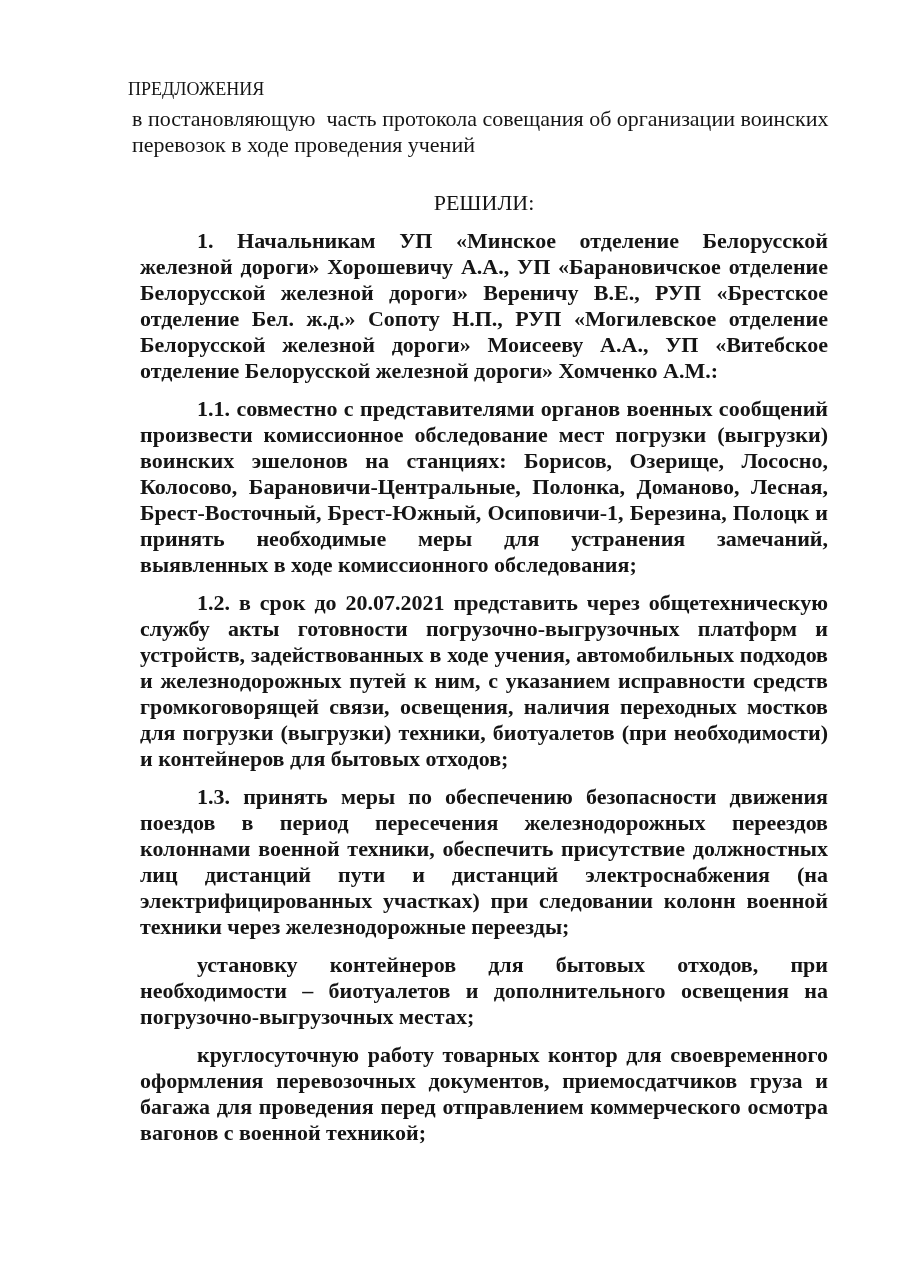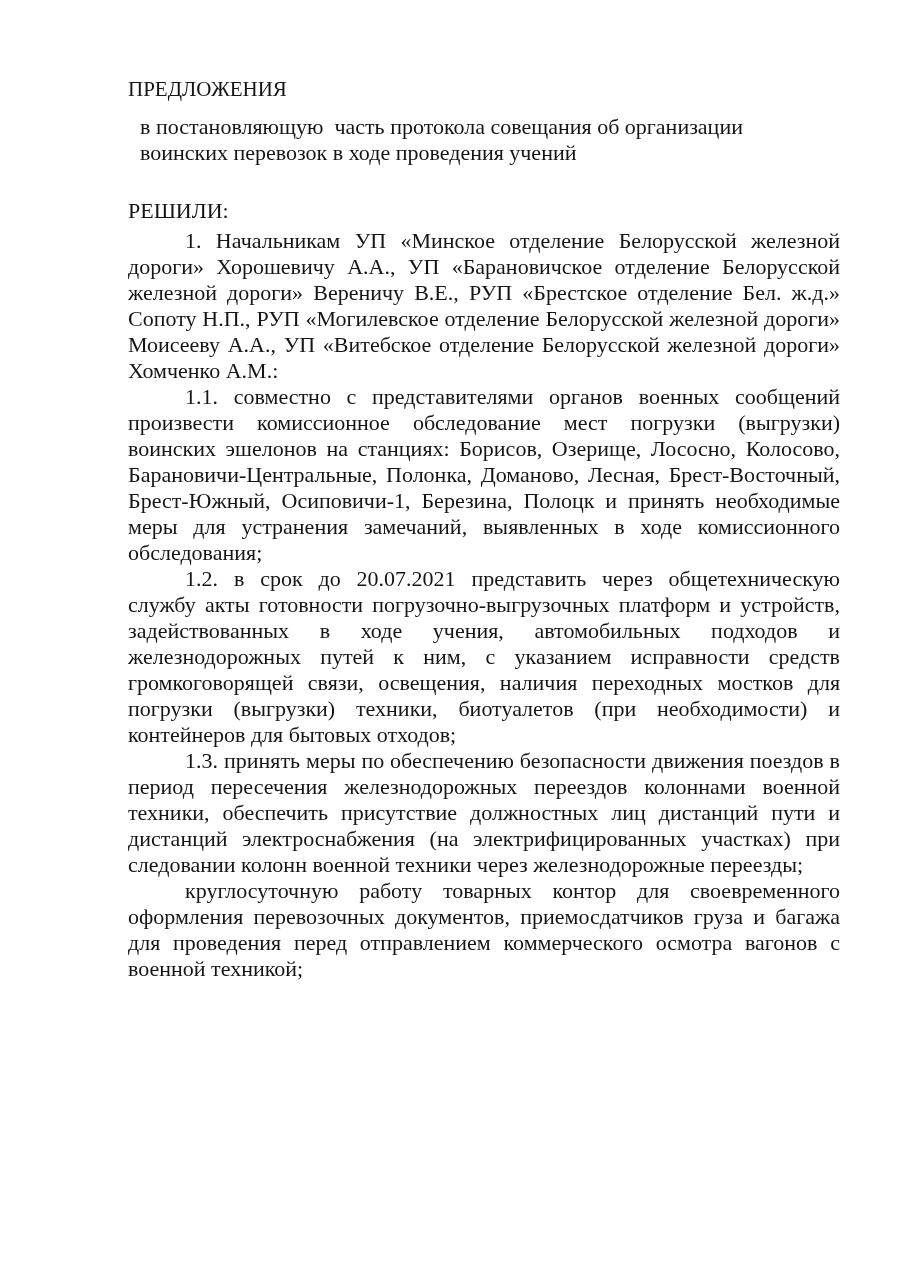--- a/index.html
+++ b/index.html
@@ -19,50 +19,53 @@
     left: 128px;
     top: 76px;
     width: 712px;
     font-family: "Liberation Serif", "DejaVu Serif", serif;
     font-size: 22px;
     line-height: 26px;
     color: #151515;
   }
   .doc-title {
     margin: 0;
-    font-size: 21px;
+    font-size: 18px;
     font-weight: normal;
     white-space: pre-wrap;
   }
   .doc-subtitle {
-    margin: 12px;
+    margin: 4px;
     white-space: pre-wrap;
   }
   .section-heading {
-    margin: 32px 0 4px 0;
+    margin: 32px 0 12px 0;
     white-space: pre-wrap;
+    text-align: center;
   }
   p.para {
-    margin: 0;
+    margin: 12px;
     text-align: justify;
     text-indent: 57px;
+    font-weight: bold;
   }
 </style>
 </head>
 <body>
 
 <div class="page">
   <div class="content">
 
     <h1 class="doc-title">ПРЕДЛОЖЕНИЯ</h1>
 
     <p class="doc-subtitle">в постановляющую  часть протокола совещания об организации воинских перевозок в ходе проведения учений</p>
 
     <p class="section-heading">РЕШИЛИ:</p>
 
     <p class="para">1. Начальникам УП «Минское отделение Белорусской железной дороги» Хорошевичу А.А., УП «Барановичское отделение Белорусской железной дороги» Вереничу В.Е., РУП «Брестское отделение Бел. ж.д.» Сопоту Н.П., РУП «Могилевское отделение Белорусской железной дороги» Моисееву А.А., УП «Витебское отделение Белорусской железной дороги» Хомченко А.М.:</p>
     <p class="para">1.1. совместно с представителями органов военных сообщений произвести комиссионное обследование мест погрузки (выгрузки) воинских эшелонов на станциях: Борисов, Озерище, Лососно, Колосово, Барановичи-Центральные, Полонка, Доманово, Лесная, Брест-Восточный, Брест-Южный, Осиповичи-1, Березина, Полоцк и принять необходимые меры для устранения замечаний, выявленных в ходе комиссионного обследования;</p>
     <p class="para">1.2. в срок до 20.07.2021 представить через общетехническую службу акты готовности погрузочно-выгрузочных платформ и устройств, задействованных в ходе учения, автомобильных подходов и железнодорожных путей к ним, с указанием исправности средств громкоговорящей связи, освещения, наличия переходных мостков для погрузки (выгрузки) техники, биотуалетов (при необходимости) и контейнеров для бытовых отходов;</p>
     <p class="para">1.3. принять меры по обеспечению безопасности движения поездов в период пересечения железнодорожных переездов колоннами военной техники, обеспечить присутствие должностных лиц дистанций пути и дистанций электроснабжения (на электрифицированных участках) при следовании колонн военной техники через железнодорожные переезды;</p>
+    <p class="para">установку контейнеров для бытовых отходов, при необходимости – биотуалетов и дополнительного освещения на погрузочно-выгрузочных местах;</p>
     <p class="para">круглосуточную работу товарных контор для своевременного оформления перевозочных документов, приемосдатчиков груза и багажа для проведения перед отправлением коммерческого осмотра вагонов с военной техникой;</p>
 
   </div>
 </div>
 
 </body></html>

